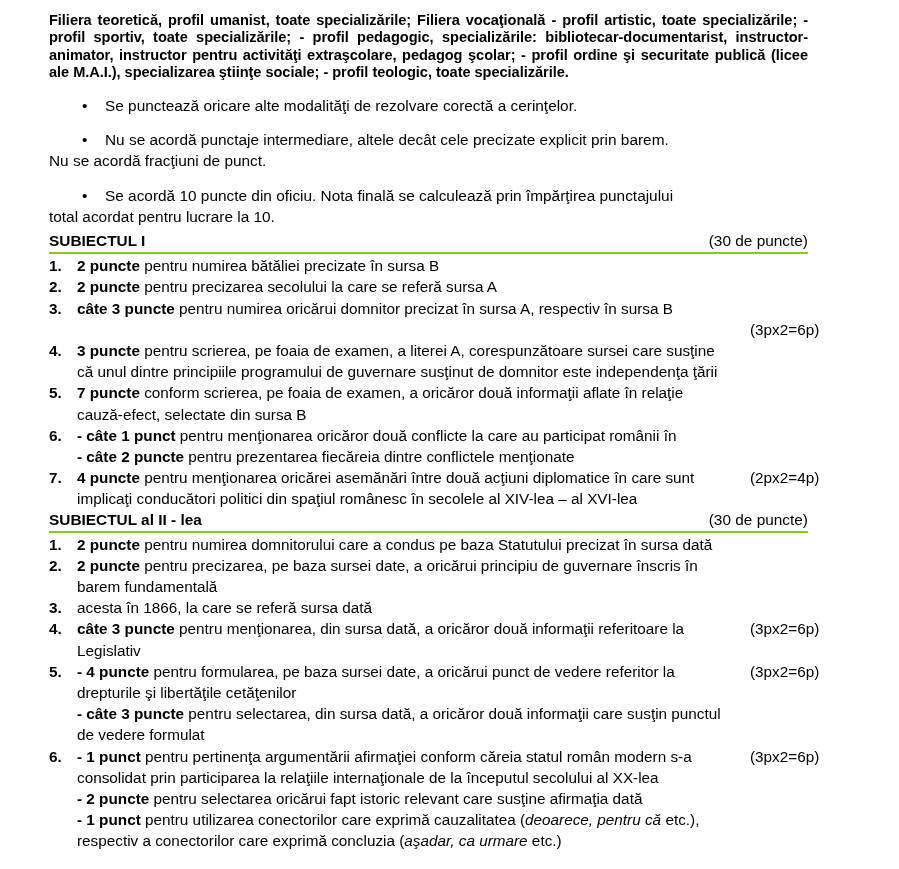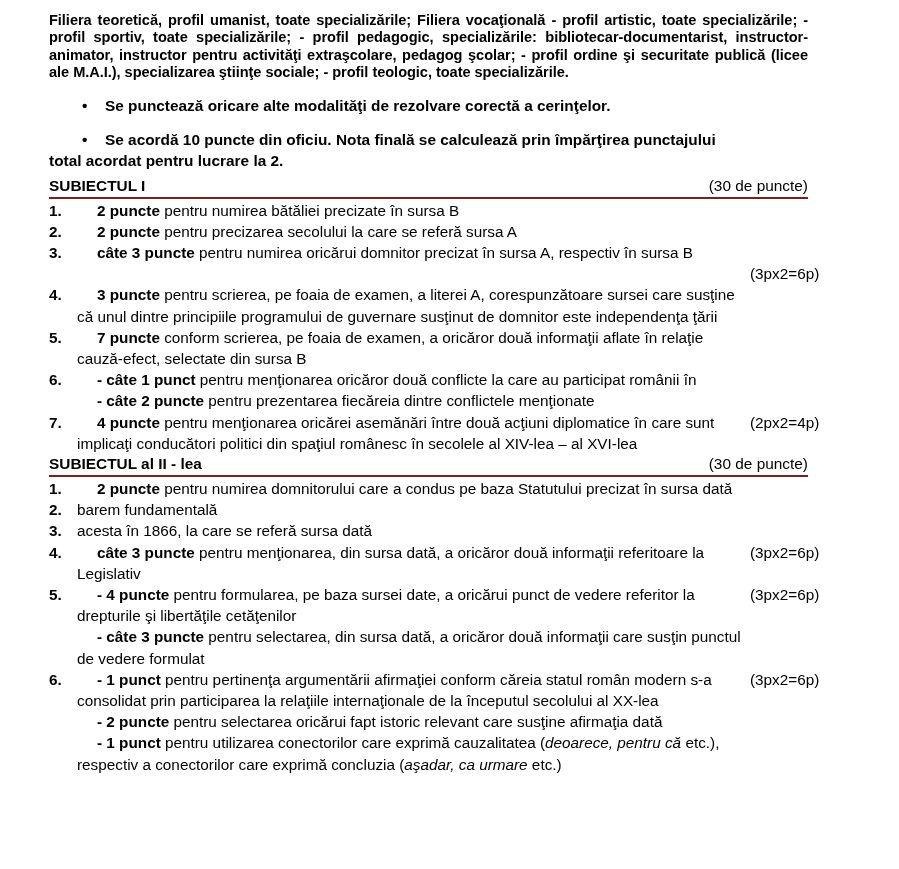--- a/index.html
+++ b/index.html
@@ -35,21 +35,21 @@
 
   
   .bullets {
     margin: 0 0 4px 0;
     padding: 0;
     list-style: none;
   }
   .bullet-row {
     position: relative;
     font-size: 15.4px;
-    font-weight: bold;
+    font-weight: normal;
     line-height: 21.3px;
     text-align: justify;
     padding-left: 56px;
     text-indent: -56px;
     margin-bottom: 0;
     margin-top: 13px;
   }
   .bullet-glyph {
     display: inline-block;
     width: 56px;
@@ -68,21 +68,21 @@
 
   
   .section-head {
     position: relative;
     display: flex;
     justify-content: space-between;
     align-items: flex-end;
     font-size: 15.4px;
     font-weight: bold;
     line-height: 20px;
-    border-bottom: 2px solid #7f1d1d;
+    border-bottom: 2px solid #84cc16;
     margin-bottom: 1px;
     padding-bottom: 1px;
   }
   .section-head .pts {
     font-size: 15.4px;
     font-weight: normal;
   }
 
   
   .items {
@@ -110,21 +110,20 @@
   }
   .item .ln {
     display: block;
     text-align: justify;
   }
   .item .ln.last {
     text-align: left;
   }
   .item b {
     font-weight: bold;
-    margin-left: 20px;
   }
   .item i {
     font-style: italic;
   }
 
   
   .annot-inline {
     position: absolute;
     left: 673px;
     white-space: nowrap;
@@ -148,22 +147,26 @@
 
 <div class="page">
 
   <p class="intro">Filiera teoretică, profil umanist, toate specializările; Filiera vocaţională - profil artistic, toate specializările; - profil sportiv, toate specializările; - profil pedagogic, specializările: bibliotecar-documentarist, instructor-animator, instructor pentru activităţi extraşcolare, pedagog şcolar; - profil ordine şi securitate publică (licee ale M.A.I.), specializarea ştiinţe sociale; - profil teologic, toate specializările.</p>
 
   <div class="bullets">
     <div class="bullet-row">
       <span class="bullet-glyph"><i>•</i></span><span>Se punctează oricare alte modalităţi de rezolvare corectă a cerinţelor.</span>
     </div>
     <div class="bullet-row">
+      <span class="bullet-glyph"><i>•</i></span><span>Nu se acordă punctaje intermediare, altele decât cele precizate explicit prin barem.</span>
+      <span class="wrap-flush" style="display:block;text-indent:0;margin-left:-56px;">Nu se acordă fracţiuni de punct.</span>
+    </div>
+    <div class="bullet-row">
       <span class="bullet-glyph"><i>•</i></span><span>Se acordă 10 puncte din oficiu. Nota finală se calculează prin împărţirea punctajului</span>
-      <span class="wrap-flush" style="display:block;text-indent:0;margin-left:-56px;">total acordat pentru lucrare la 2.</span>
+      <span class="wrap-flush" style="display:block;text-indent:0;margin-left:-56px;">total acordat pentru lucrare la 10.</span>
     </div>
   </div>
 
   <div class="section-head">
     <span>SUBIECTUL I</span>
     <span class="pts">(30 de puncte)</span>
   </div>
 
   <div class="items">
 
@@ -219,20 +222,21 @@
 
   <div class="items">
 
     <div class="item">
       <span class="num">1.</span>
       <span class="ln last"><b>2 puncte</b><span> pentru numirea domnitorului care a condus pe baza Statutului precizat în sursa dată</span></span>
     </div>
 
     <div class="item">
       <span class="num">2.</span>
+      <span class="ln"><b>2 puncte</b><span> pentru precizarea, pe baza sursei date, a oricărui principiu de guvernare înscris în</span></span>
       <span class="ln last">barem fundamentală</span>
     </div>
 
     <div class="item">
       <span class="num">3.</span>
       <div class="annot-row">
         <span class="ln last">acesta în 1866, la care se referă sursa dată</span>
         <span class="annot-inline">(3px2=6p)</span>
       </div>
     </div>

